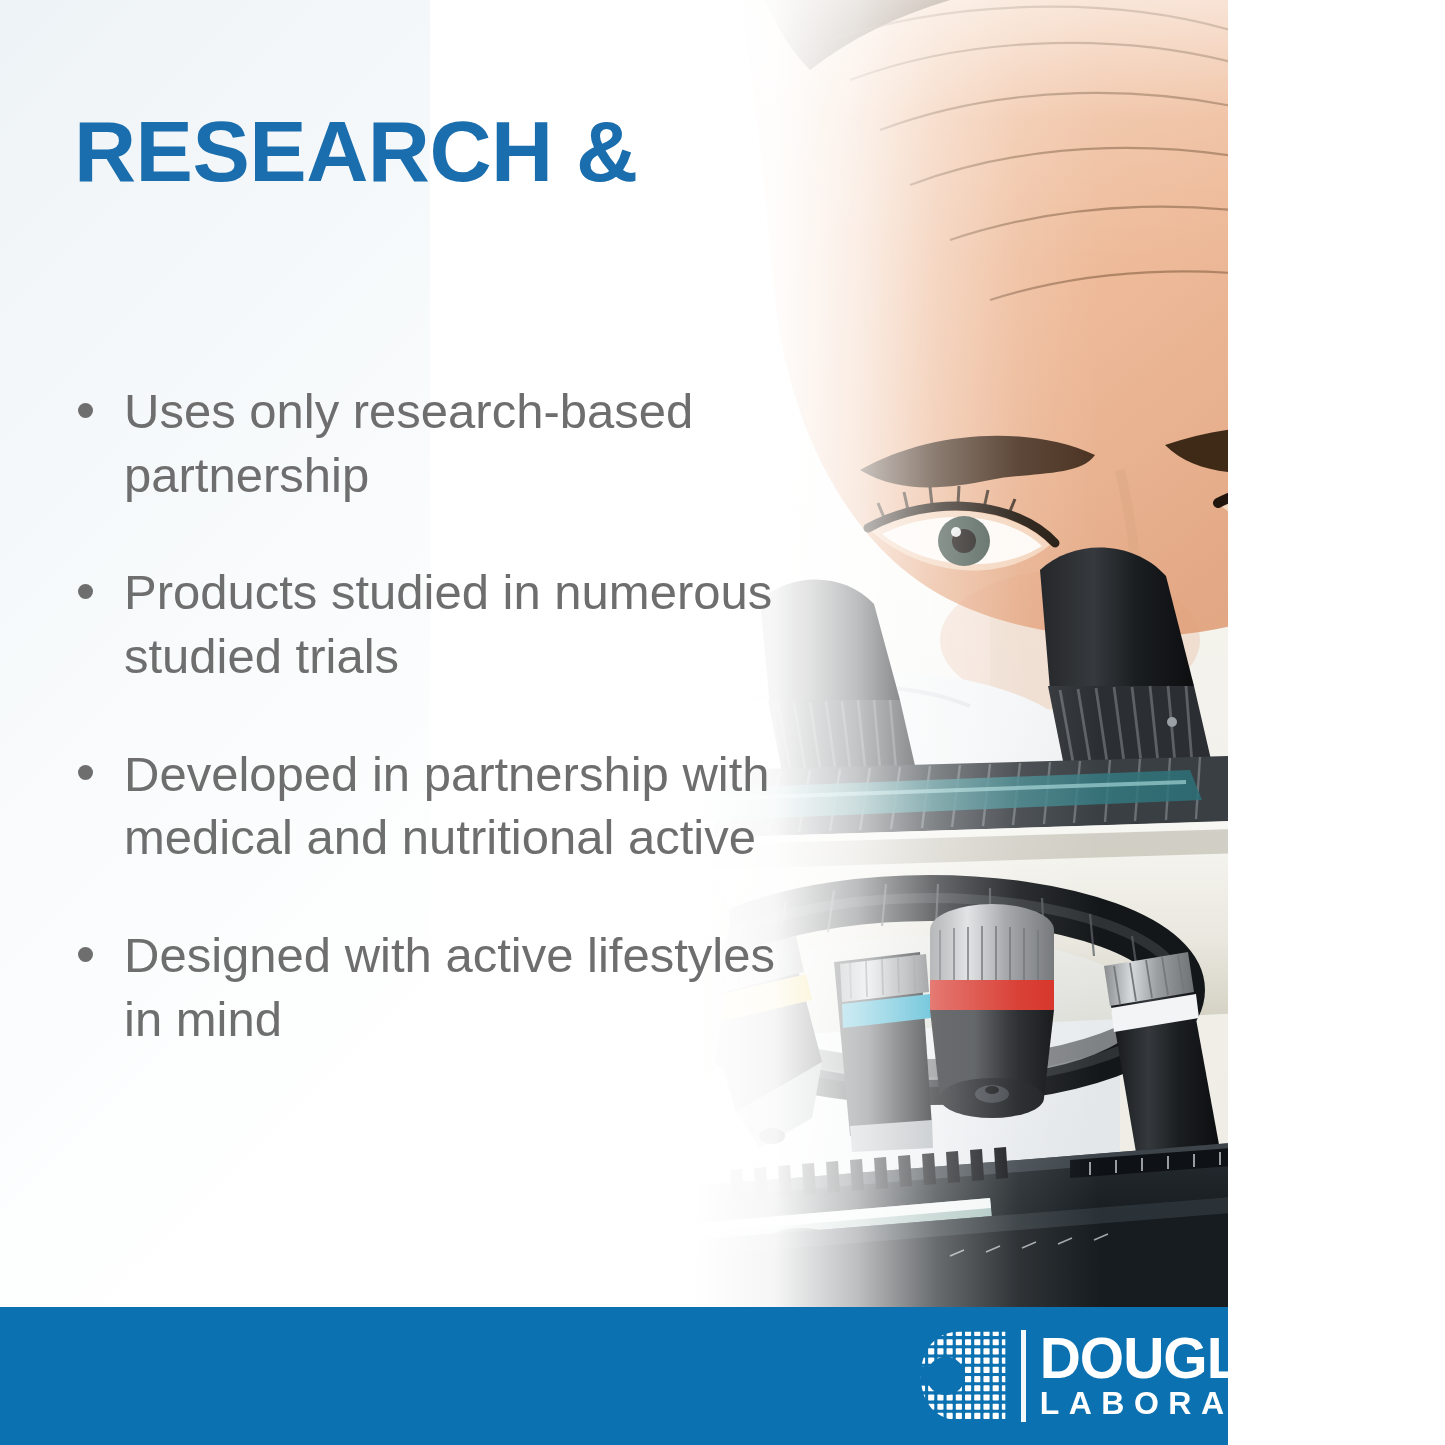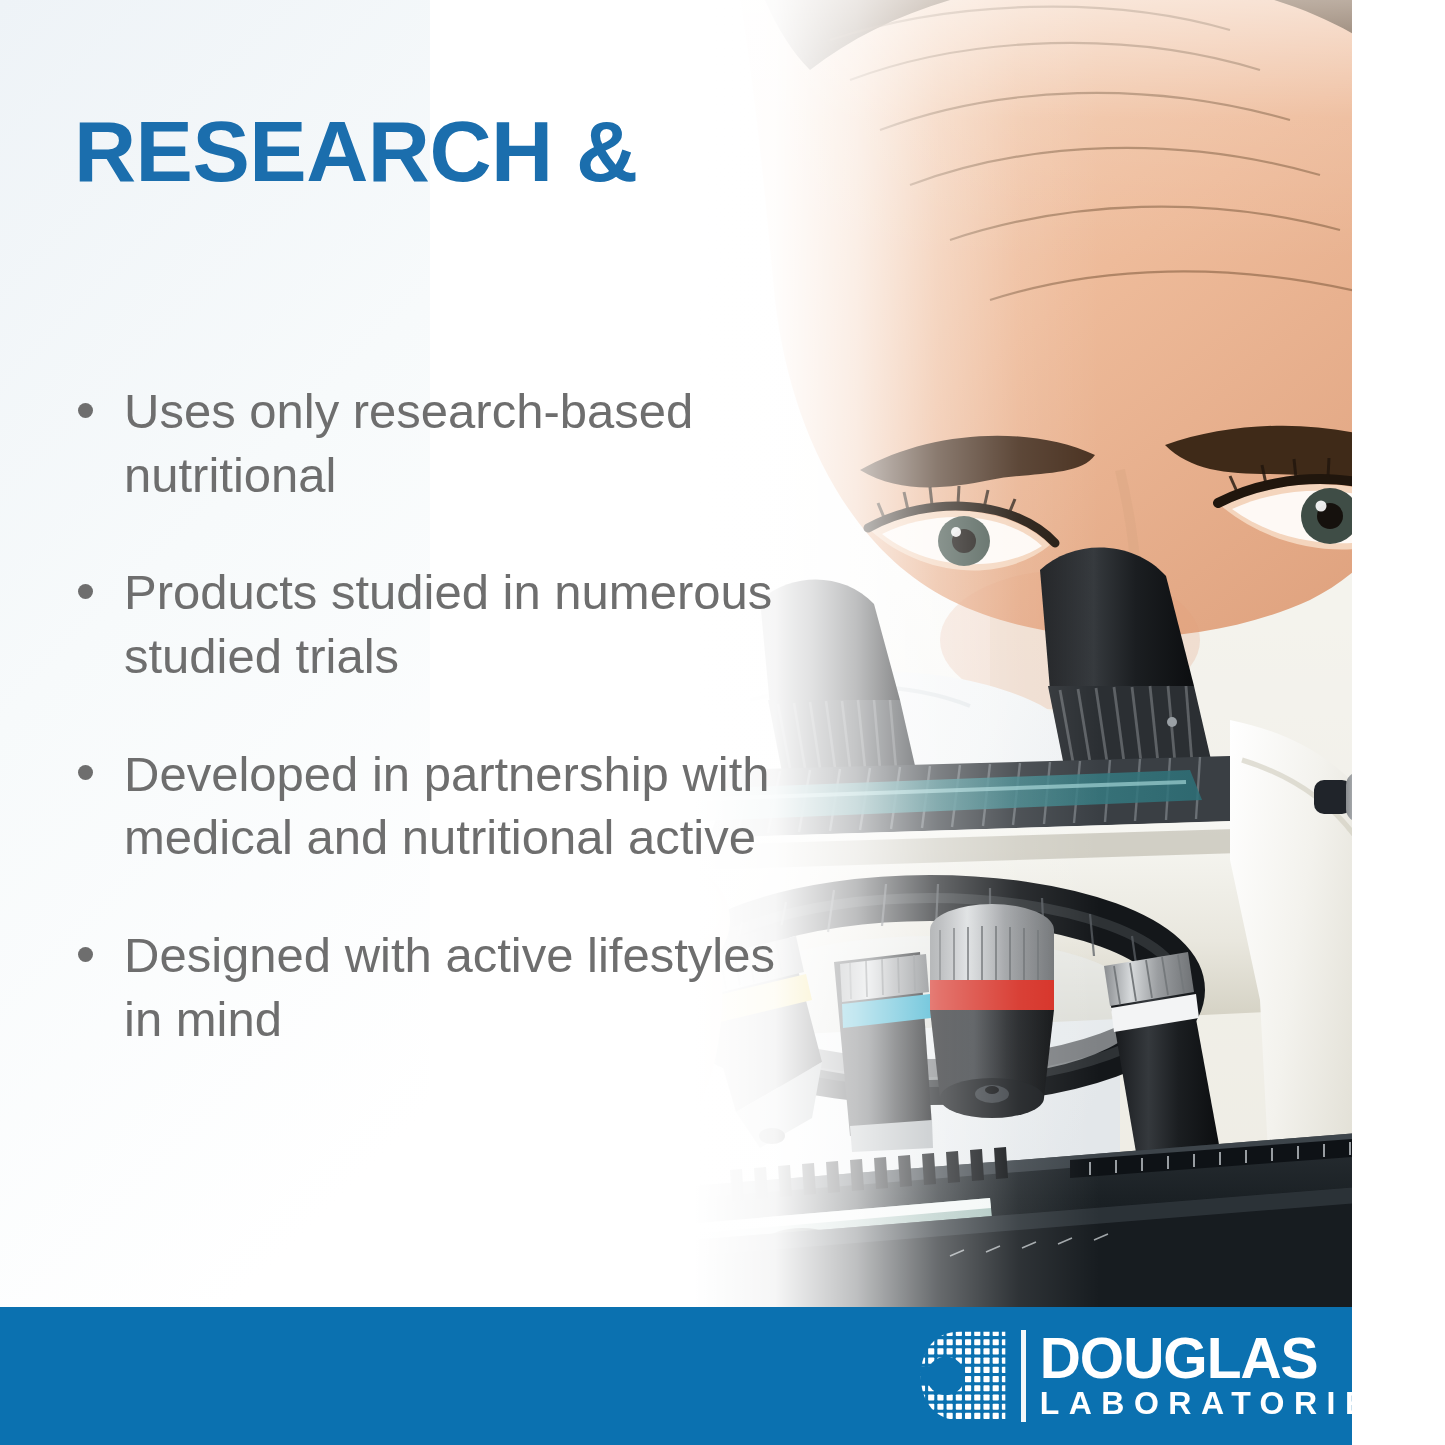--- a/index.html
+++ b/index.html
@@ -3,21 +3,21 @@
 <meta charset="utf-8">
 <title>Research &amp; Innovation</title>
 <style>
   html,body{margin:0;padding:0;}
   body{
     width:1445px;height:1445px;overflow:hidden;
     font-family:"Liberation Sans", sans-serif;
     background:#ffffff;
   }
   .poster{
-    position:relative;width:1352px;height:1445px;overflow:hidden;
+    position:relative;width:1228px;height:1445px;overflow:hidden;
     background:linear-gradient(135deg,#eef3f7 0%,#f7fafb 26%,#ffffff 55%,#ffffff 100%);
   }
 
   
   .photo{
     position:absolute;left:430px;top:0;width:1015px;height:1307px;
     overflow:hidden;
   }
   .photo svg{display:block;width:100%;height:100%;}
 
@@ -508,21 +508,21 @@
   <div class="photo-fade"></div>
   <div class="photo-fade-top"></div>
 
   <h1 class="headline">
     <span class="ln">RESEARCH &amp;</span>
   </h1>
 
   <ul class="bullets">
     <li class="bullet">
       <span class="dot"></span>
-      <span>Uses only research-based nutritional</span>
+      <span>Uses only research-based partnership</span>
     </li>
     <li class="bullet">
       <span class="dot"></span>
       <span>Products studied in numerous studied trials</span>
     </li>
     <li class="bullet">
       <span class="dot"></span>
       <span>Developed in partnership with medical and nutritional active</span>
     </li>
     <li class="bullet">

